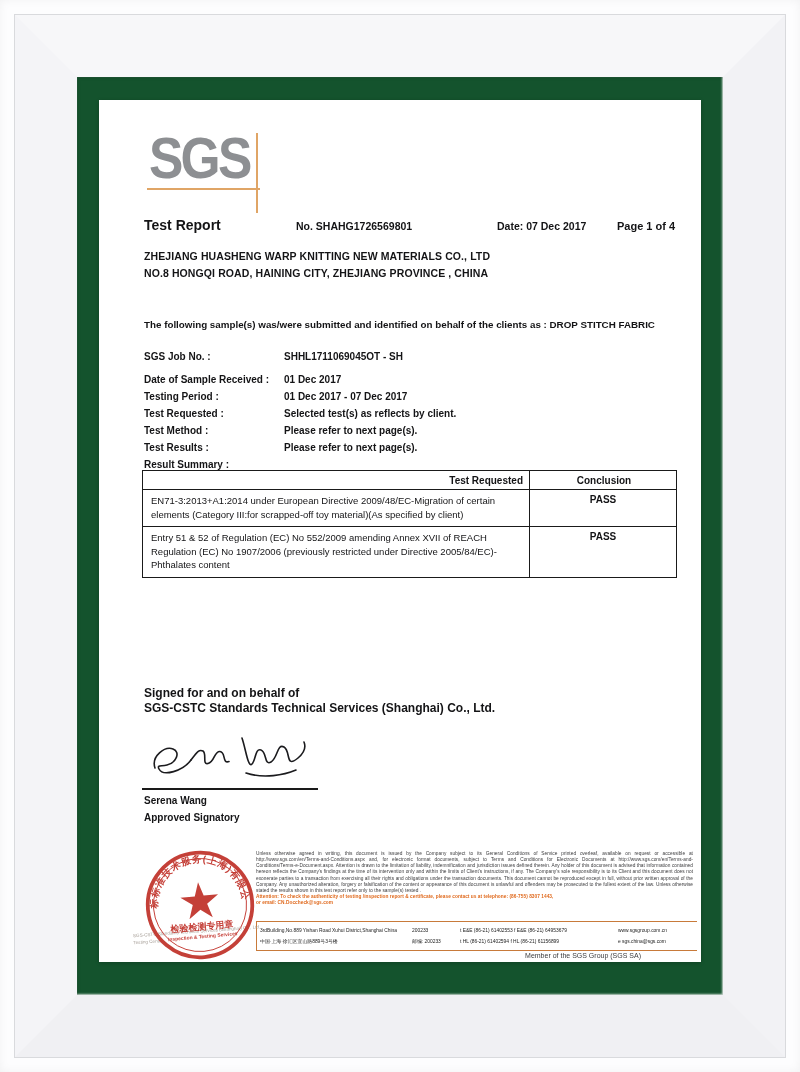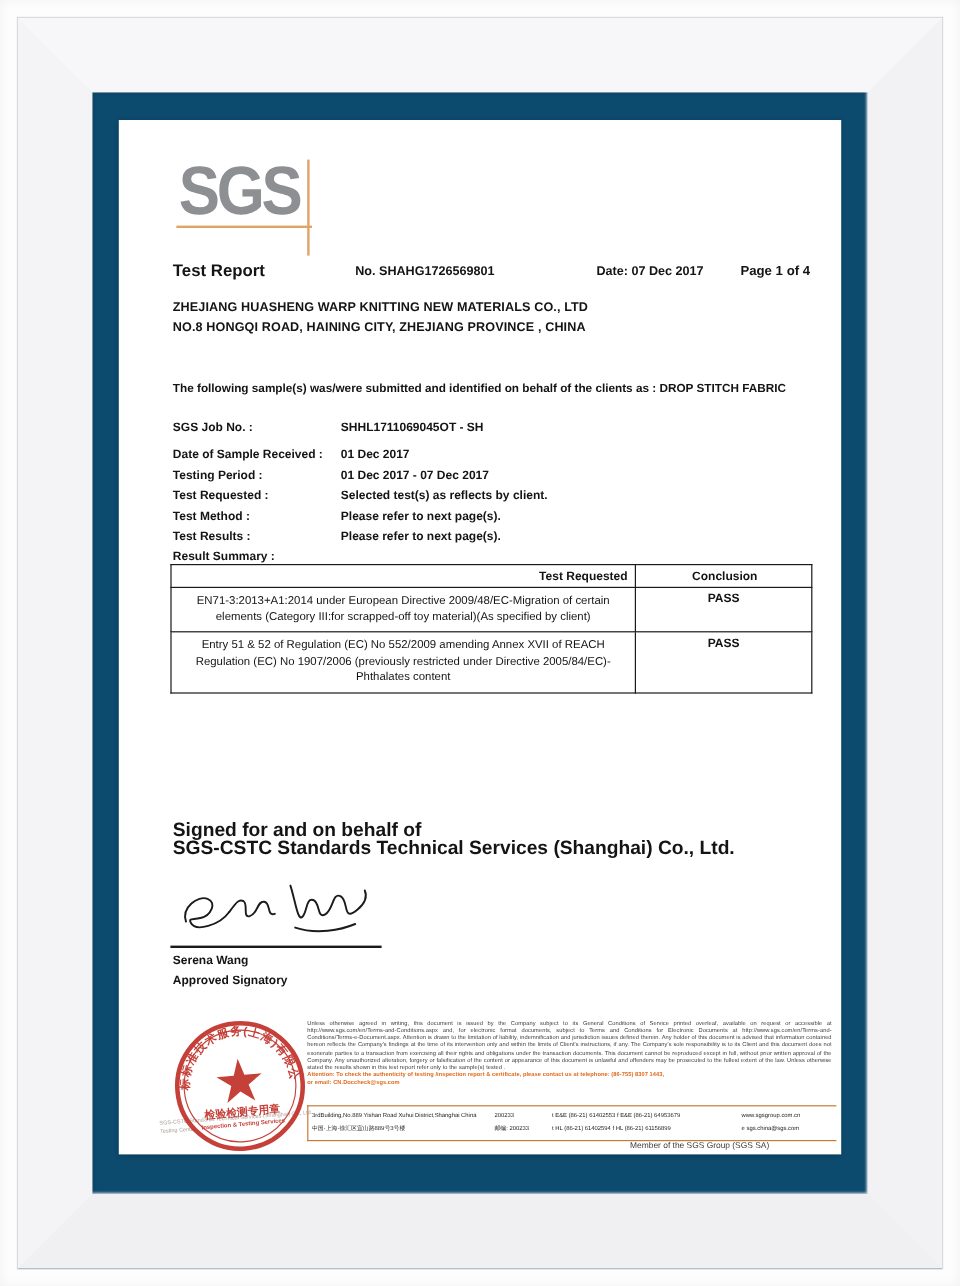--- a/index.html
+++ b/index.html
@@ -3,21 +3,21 @@
 <meta charset="utf-8">
 <style>
   html,body{margin:0;padding:0;}
   body{font-family:"Liberation Sans", sans-serif; background:#ffffff;}
   .canvas{position:relative;width:800px;height:1072px;background:#fdfdfe;overflow:hidden;
           box-shadow:inset 0 0 10px rgba(0,0,0,0.05);}
   
   .frame-face{position:absolute;inset:15px;
       border:62px solid;
       border-color:#f7f7f9 #f2f2f5 #f0f0f3 #f4f4f7;
-      background:#0c4a6e;
+      background:#14532d;
       box-shadow:0 0 0 1px #d9dadd, inset 1px 1px 3px rgba(0,0,0,0.14), inset -1px -1px 2px rgba(255,255,255,0.8);}
   .mat{position:absolute;inset:0;padding-top:23px;}
   .document{position:relative;width:602px;height:862px;margin:0 auto;background:#ffffff;
       box-shadow:0 1px 4px rgba(0,0,0,0.22);
       color:#141416;}
   .abs{position:absolute;}
   
   .sgs-logo{left:50px;top:30px;font-size:56px;font-weight:bold;color:#8d8f92;
       letter-spacing:-3px;transform:scale(.92,1.02);transform-origin:left top;line-height:1;}
   .logo-hline{left:48px;top:88px;width:113px;height:2px;background:#e0a566;}
@@ -29,24 +29,24 @@
   .client{left:45px;top:148px;font-size:10.5px;line-height:17px;font-weight:bold;letter-spacing:.1px;}
   .sample-intro{left:45px;top:219px;width:520px;font-size:9.8px;font-weight:bold;}
   .detail-label{left:45px;font-size:10px;font-weight:bold;}
   .detail-value{left:185px;font-size:10px;font-weight:bold;}
   .result-summary{left:45px;top:359px;font-size:10px;font-weight:bold;}
   
   .rtable{left:43px;top:370px;width:535px;border-collapse:collapse;font-size:9.5px;}
   .rtable td,.rtable th{border:1.5px solid #1a1a1a;vertical-align:top;}
   .rtable th{text-align:right;padding:4px 6px 3px 8px;font-size:10px;}
   .rtable th.conc{text-align:center;width:132px;}
-  .rtable td.test{padding:4px 8px 5px 8px;line-height:13.5px;text-align:center;}
+  .rtable td.test{padding:4px 8px 5px 8px;line-height:13.5px;}
   .rtable td.pass{text-align:center;padding-top:4px;font-weight:bold;font-size:10px;}
   
-  .signed{left:45px;top:586px;font-size:16px;line-height:14.5px;font-weight:bold;}
+  .signed{left:45px;top:586px;font-size:12px;line-height:14.5px;font-weight:bold;}
   .sig-svg{left:46px;top:622px;}
   .sig-line{left:43px;top:688px;width:176px;height:2px;background:#1a1a1a;}
   .sig-name{left:45px;top:695px;font-size:10px;font-weight:bold;}
   .sig-title{left:45px;top:712px;font-size:10px;font-weight:bold;}
   
   .stamp{left:44px;top:748px;transform:rotate(-5deg);opacity:.92;z-index:2;}
   .stamp-sub{left:34px;top:828px;width:150px;font-size:4.6px;line-height:6.5px;color:#aba49d;
       transform:rotate(-4deg);z-index:1;}
   
   .fineprint{left:157px;top:751px;width:437px;font-size:4.75px;line-height:6.15px;

